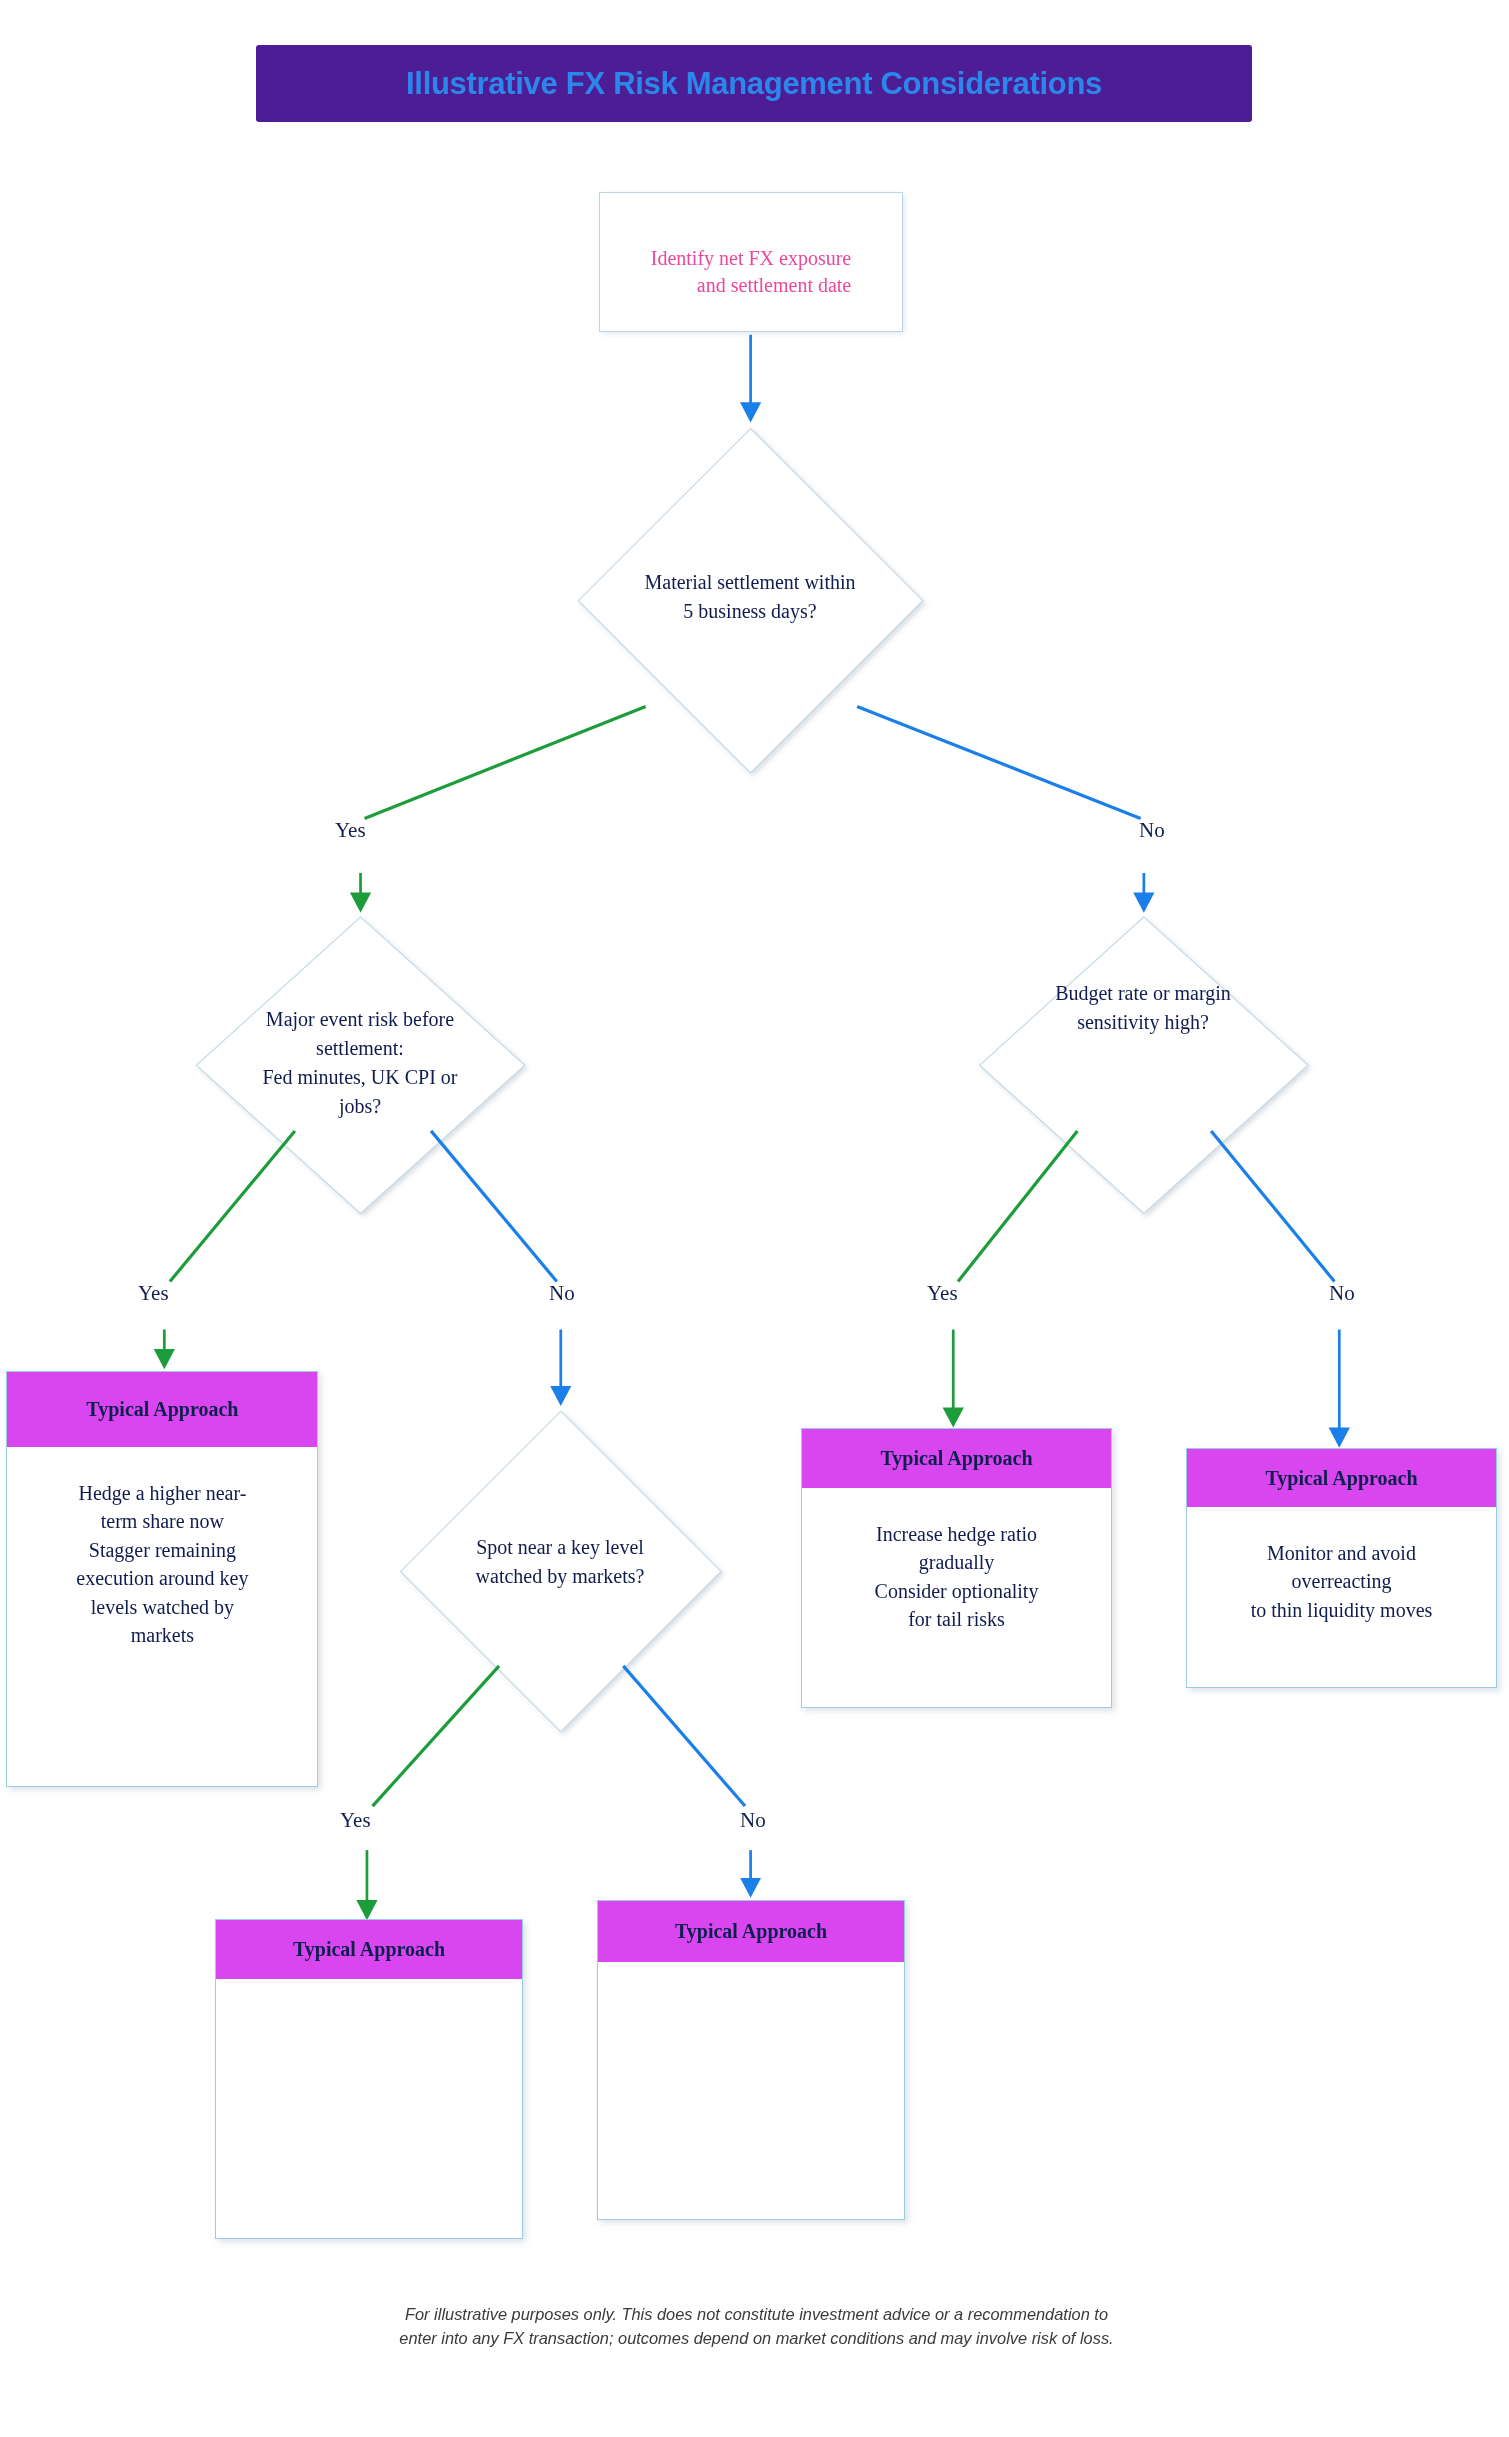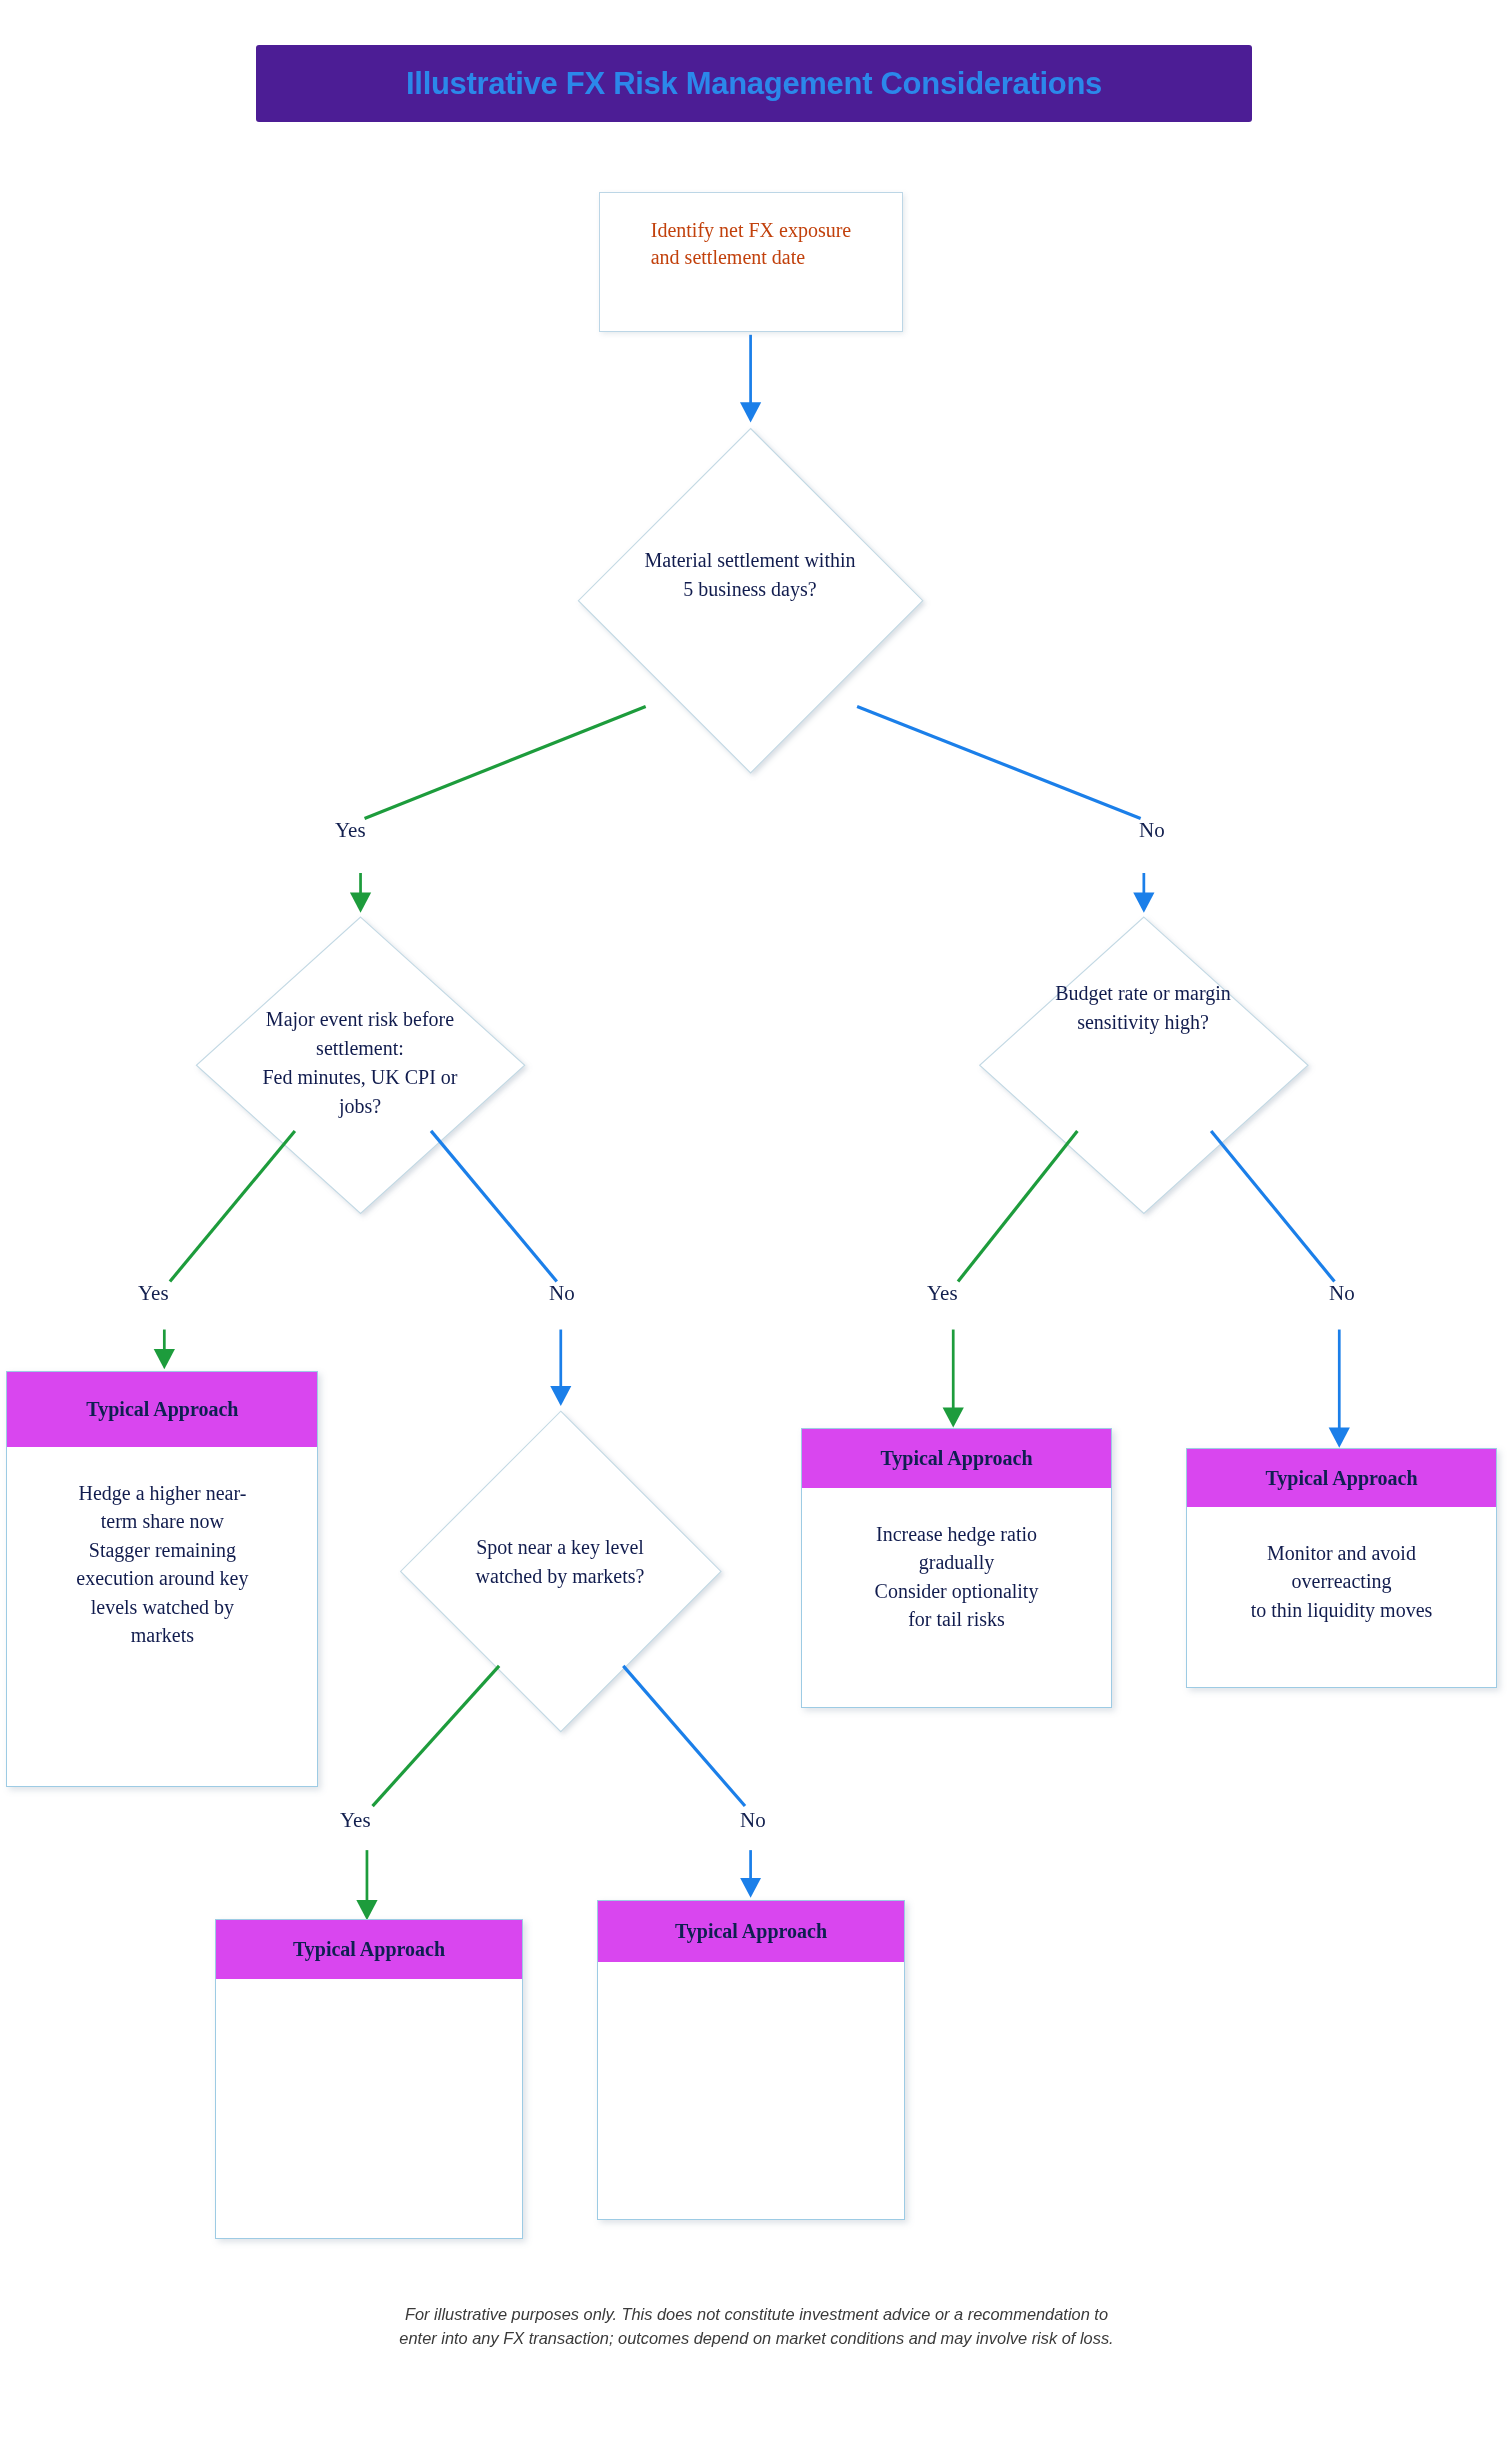--- a/index.html
+++ b/index.html
@@ -59,25 +59,26 @@
     background: #ffffff;
     border: 1px solid #bcd6e6;
     box-shadow: 2.4px 2.4px 5.6px rgba(120,140,160,0.22);
     display: flex;
     align-items: flex-start;
     justify-content: center;
     padding-top: 24px;
     box-sizing: border-box;
   }
   .proc-text {
-    color: #c2410c;
+    color: #ec4899;
     font-size: 20px;
     line-height: 1.36;
-    text-align: left;
-    white-space: pre-line;
+    text-align: right;
+    white-space: pre-line;
+    margin-top: 28px;
   }
 
   
   .outcome {
     background: #ffffff;
     border: 1px solid #9dcbe4;
     box-shadow: 3.2px 3.2px 6.4px rgba(120,140,160,0.25);
     box-sizing: border-box;
     overflow: hidden;
   }
@@ -194,21 +195,21 @@
   <path d="M778,2080 L930,2255" stroke="#1b7fe9" stroke-width="4" fill="none"></path>
   <path d="M937,2310 L937,2362" stroke="#1b7fe9" stroke-width="3.4" fill="none" marker-end="url(#arrow-blue)"></path>
 </svg>
 
 <div class="node proc-box" style="left:599px; top:192px; width:304px; height:140px;">
   <div class="proc-text">Identify net FX exposure
 and settlement date</div>
 </div>
 
 <div class="diamond-wrap" style="left:578px; top:428px; width:344px; height:344px;">
-  <div class="diamond-text" style="top:118px;">Material settlement within
+  <div class="diamond-text" style="top:140px;">Material settlement within
 5 business days?</div>
 </div>
 
 <div class="diamond-wrap" style="left:196px; top:917px; width:328px; height:296px;">
   <div class="diamond-text" style="top:88px;">Major event risk before
 settlement:
 Fed minutes, UK CPI or
 jobs?</div>
 </div>
 

